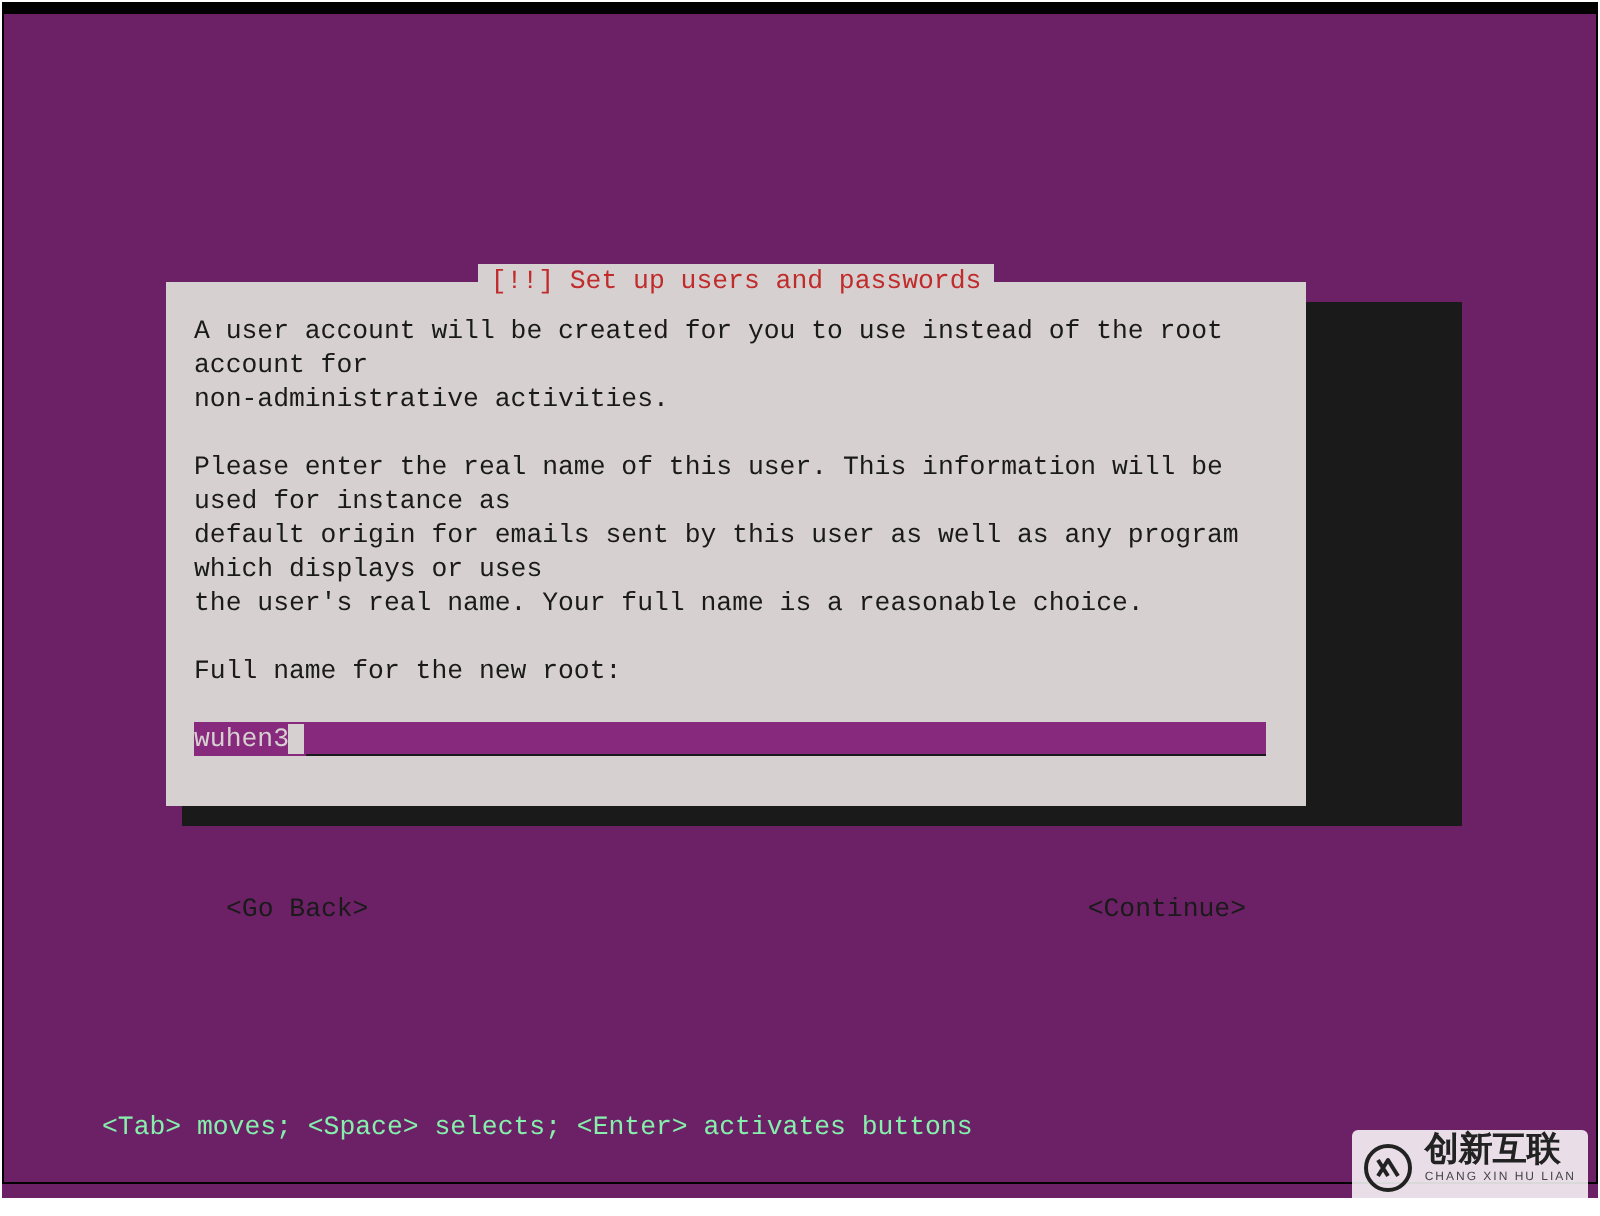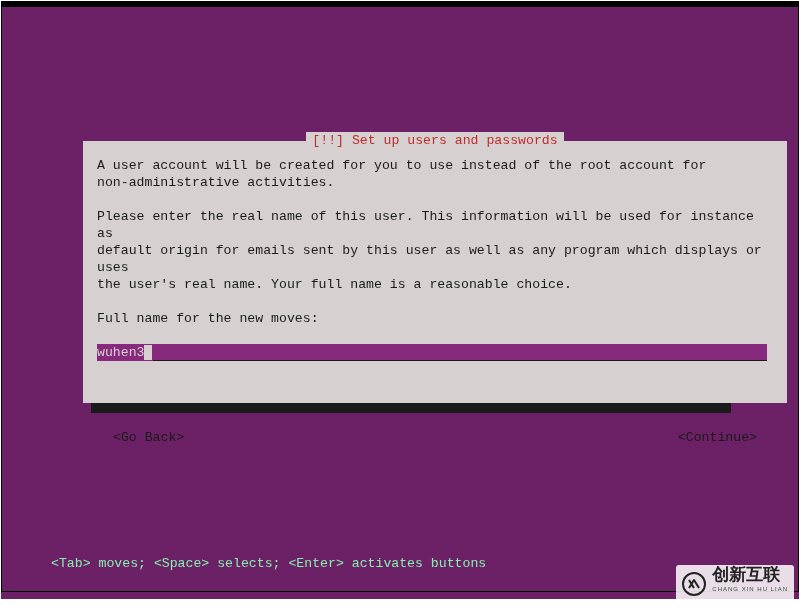--- a/index.html
+++ b/index.html
@@ -27,21 +27,21 @@
     outline: 1px solid #000;
     pointer-events: none;
   }
   .dialog-shadow {
     position: absolute;
     left: 90px; top: 150px; width: 640px; height: 262px;
     background: #1a1a1a;
   }
   .dialog {
     position: absolute;
-    left: 82px; top: 140px; width: 704px; height: 262px;
+    left: 82px; top: 140px; width: 570px; height: 262px;
     background: #d6d1d0;
     padding: 16px 14px 14px 14px;
     color: #1a1a1a;
   }
   .dialog-title-wrap {
     position: absolute;
     top: -9px; left: 0; width: 100%;
     text-align: center;
     pointer-events: none;
   }
@@ -125,21 +125,21 @@
       <span class="dialog-title">[!!] Set up users and passwords</span>
     </div>
 
     <div class="body-text">A user account will be created for you to use instead of the root account for
 non-administrative activities.
 
 Please enter the real name of this user. This information will be used for instance as
 default origin for emails sent by this user as well as any program which displays or uses
 the user's real name. Your full name is a reasonable choice.</div>
 
-    <div class="prompt-label">Full name for the new moves:</div>
+    <div class="prompt-label">Full name for the new root:</div>
 
     <div class="input-line">
       <div class="input-bg"></div>
       <div class="input-underline"></div>
       <span class="input-text"><span>wuhen3</span><span class="input-cursor"></span></span>
     </div>
 
     <div class="button-row">
       <span class="tui-button">&lt;Go Back&gt;</span>
       <span class="tui-button">&lt;Continue&gt;</span>

